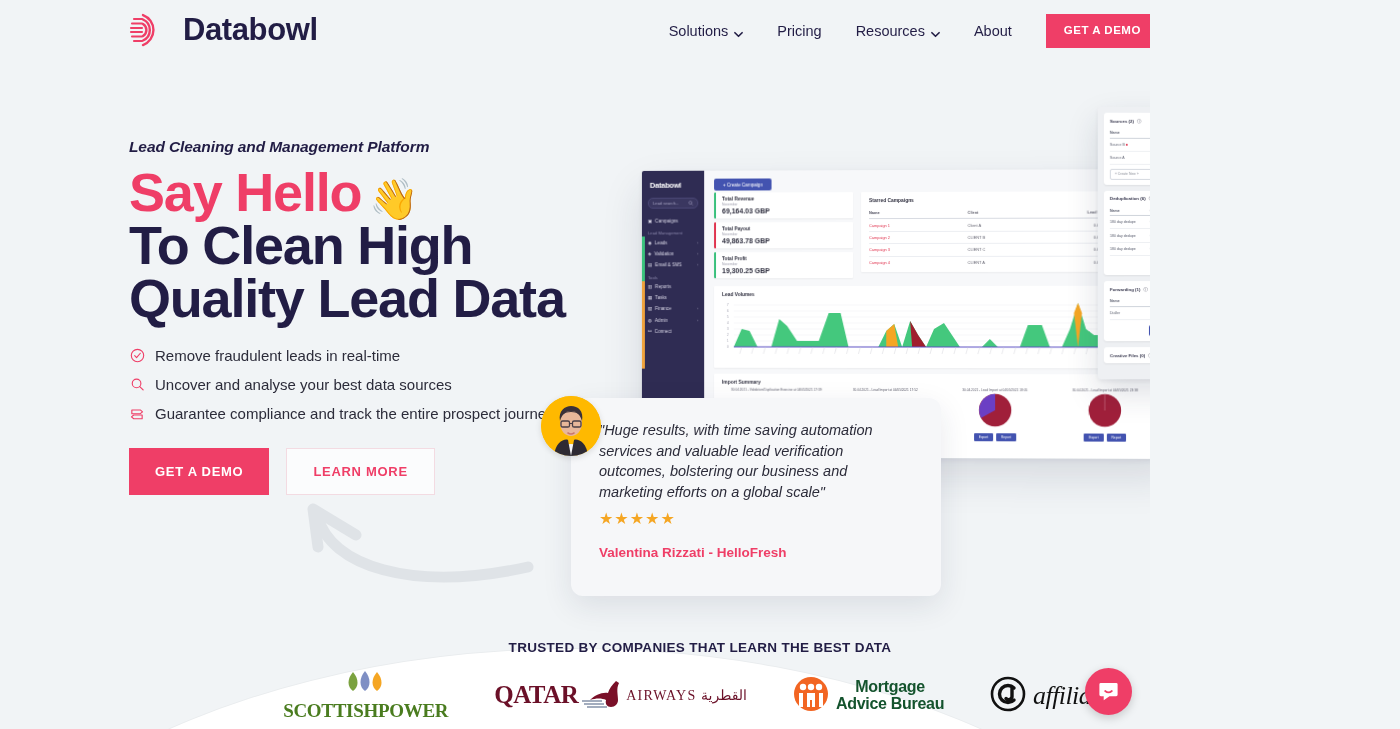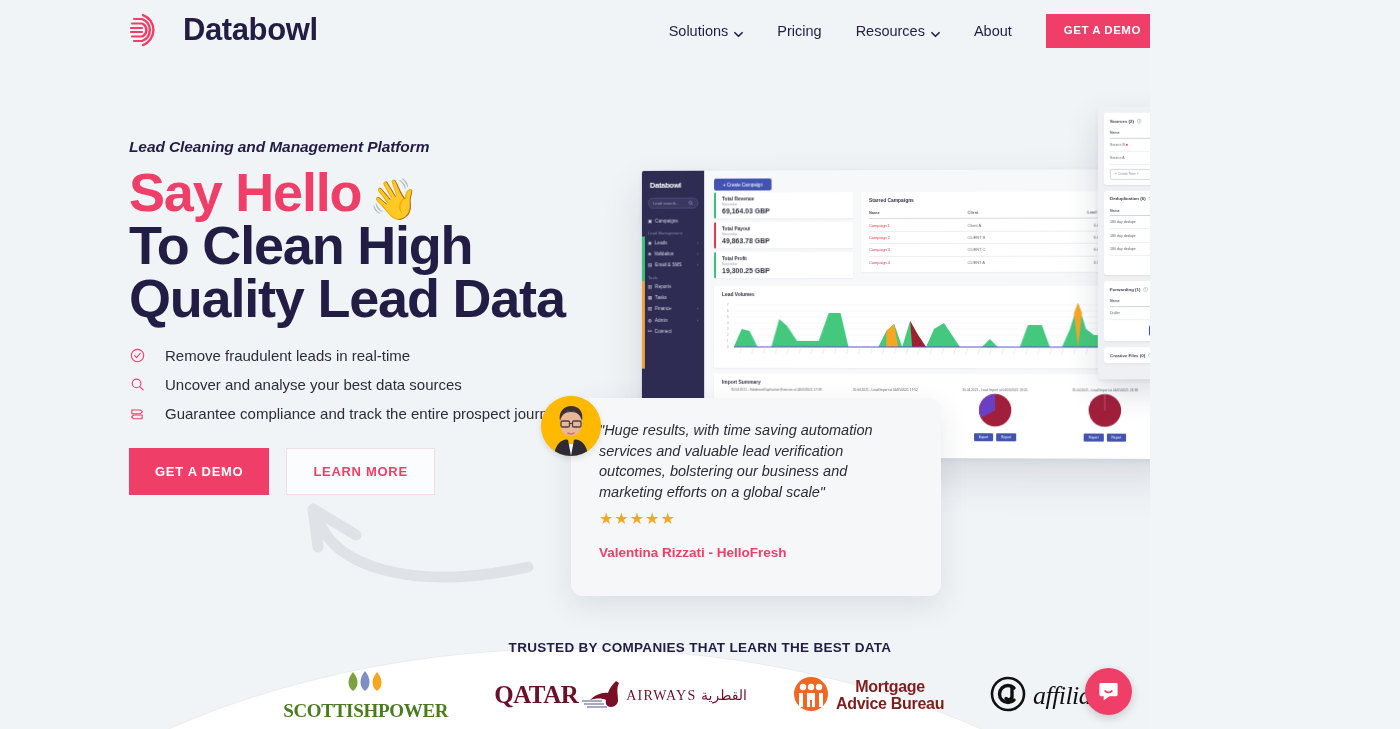--- a/index.html
+++ b/index.html
@@ -48,21 +48,21 @@
   .hero-left { position:absolute; left:129px; top:138px; width:520px; z-index:20; }
   .eyebrow {
     font-size:15.5px; font-weight:bold; font-style:italic; color:#221d45;
     letter-spacing:-0.1px; margin-bottom:10px;
   }
   .h1 { font-size:54px; line-height:0.98; font-weight:bold; color:#221d45; letter-spacing:-1.2px; }
   .h1 .pink { color:#ef3e67; }
   .wave { font-size:40px; vertical-align:-2px; margin-left:8px; }
 
   .bullets { margin-top:22px; }
-  .bullet { display:flex; align-items:center; gap:20px; margin-bottom:12px; }
+  .bullet { display:flex; align-items:center; gap:10px; margin-bottom:12px; }
   .bullet-icon { width:16px; height:16px; flex:0 0 16px; display:flex; align-items:center; justify-content:center; }
   .bullet-text { font-size:15px; color:#2c2c3a; }
 
   .cta-row { margin-top:26px; display:flex; gap:17px; }
   .cta-primary {
     background:#ef3e67; color:#fff; font-size:13px; font-weight:bold; letter-spacing:0.7px;
     padding:16px 26px; border:none; cursor:pointer; line-height:1;
   }
   .cta-secondary {
     background:#fbfcfd; color:#ef3e67; font-size:13px; font-weight:bold; letter-spacing:0.7px;
@@ -204,21 +204,21 @@
   }
   .logos {
     margin-top:14px; display:flex; align-items:center; justify-content:center; gap:46px;
   }
   .logo-item { display:flex; align-items:center; gap:7px; }
 
   .sp-text { font-family:"Liberation Serif", serif; font-size:19px; font-weight:bold; color:#4a7c1f; letter-spacing:-0.3px;}
   .hf-text { font-size:22px; font-weight:bold; color:#1a1a1a; line-height:0.88; letter-spacing:-0.6px; }
   .qa-text { font-family:"Liberation Serif", serif; font-size:25px; font-weight:bold; color:#6b1028; letter-spacing:-0.5px; line-height:0.9;}
   .qa-sub { font-family:"Liberation Serif", serif; font-size:14px; color:#6b1028; letter-spacing:1.2px;}
-  .mab-text { font-size:16px; font-weight:bold; color:#7f1d1d; line-height:1.05; letter-spacing:-0.3px;}
+  .mab-text { font-size:16px; font-weight:bold; color:#14532d; line-height:1.05; letter-spacing:-0.3px;}
   .cj-text { font-family:"Liberation Serif", serif; font-style:italic; font-size:26px; color:#111; letter-spacing:-0.6px;}
 
   
   .chat-fab {
     position:absolute; right:18px; bottom:14px; width:47px; height:47px; border-radius:50%;
     background:#ef3e67; display:flex; align-items:center; justify-content:center; z-index:60;
     box-shadow:0 3px 10px rgba(0,0,0,0.18); cursor:pointer;
   }
 </style>
 </head>

